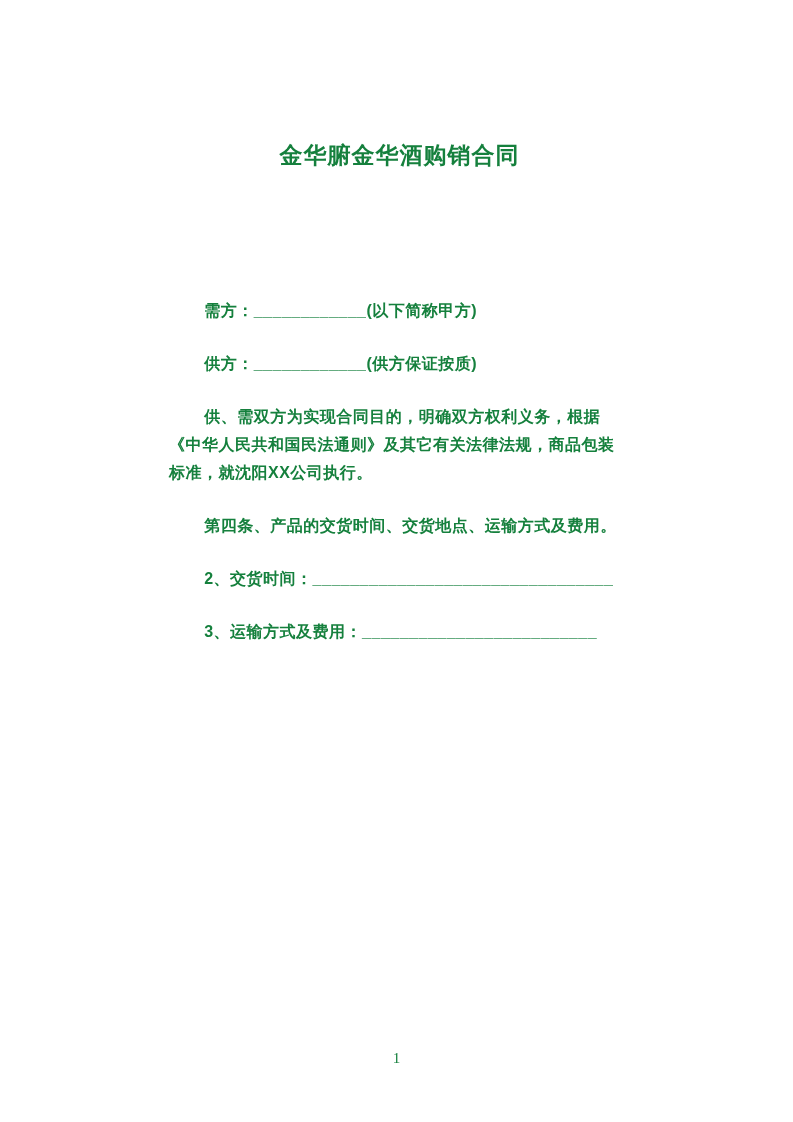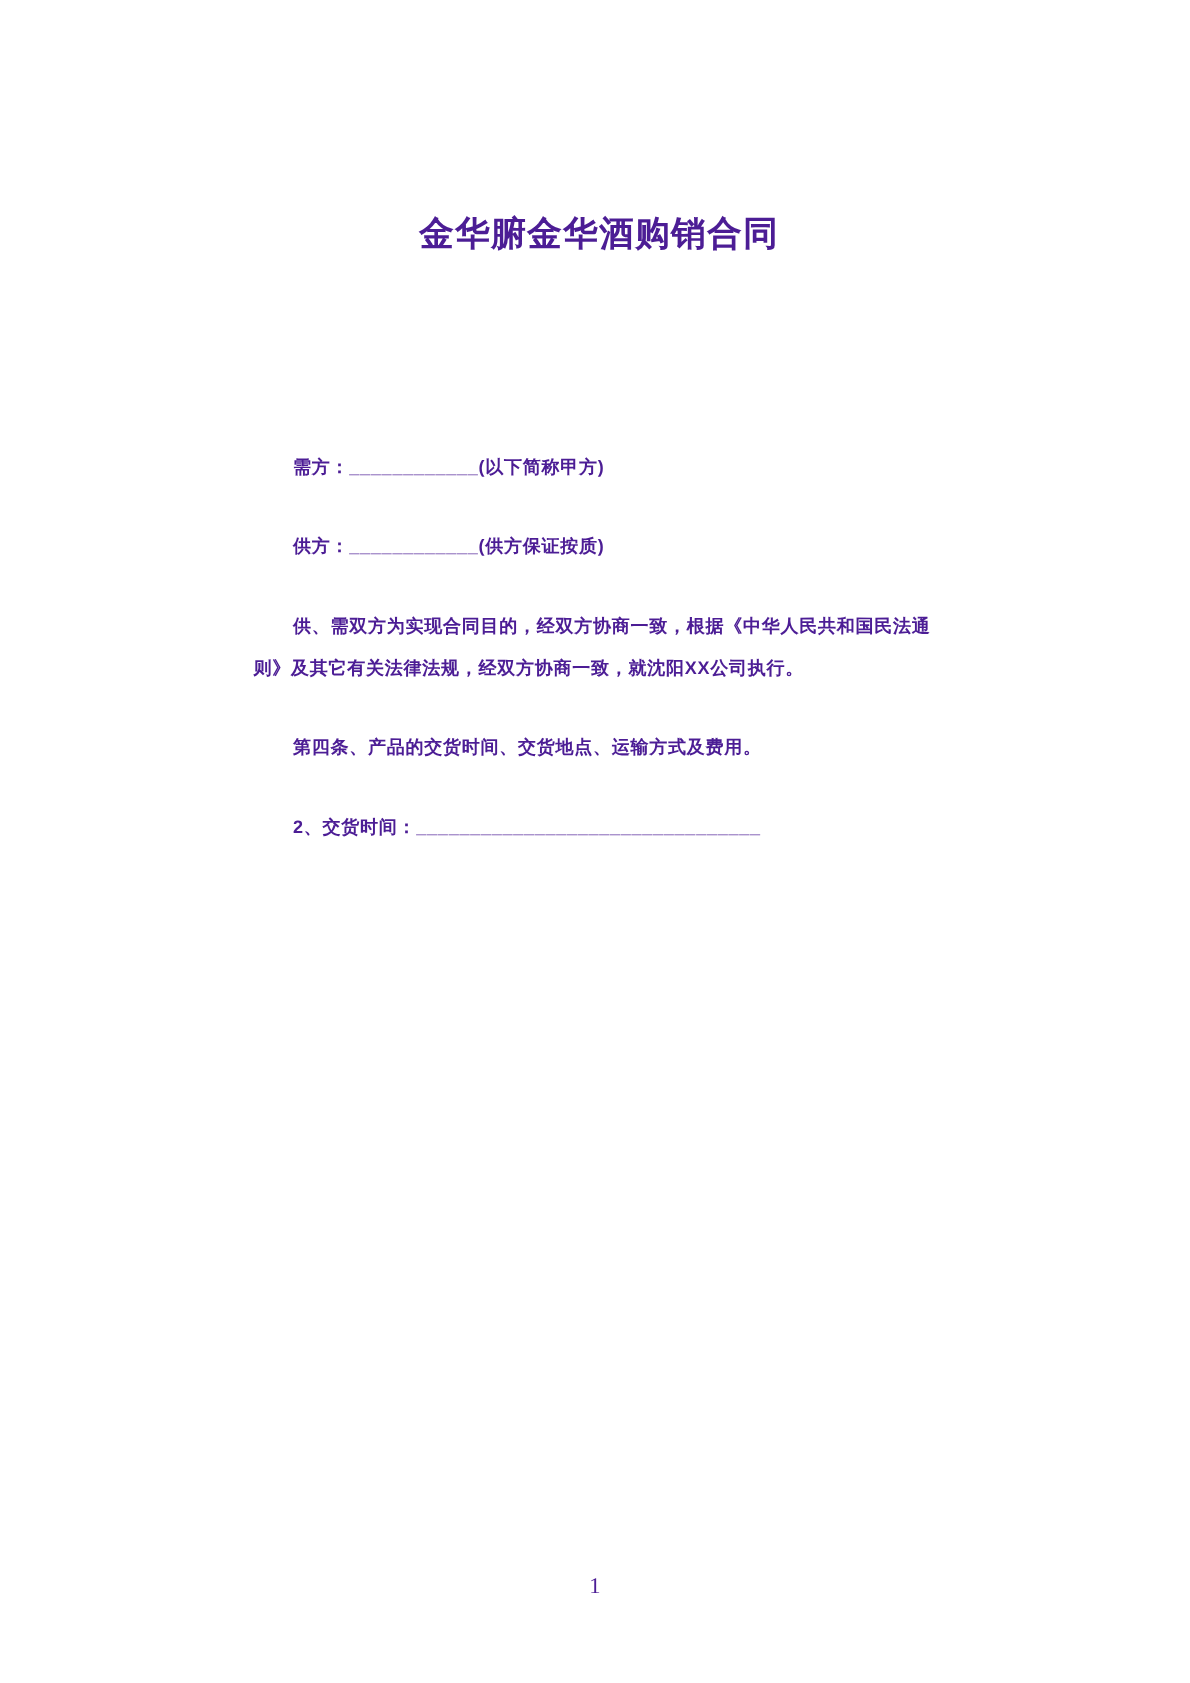--- a/index.html
+++ b/index.html
@@ -9,33 +9,33 @@
   }
   .page {
     position: relative;
     width: 627px;
     height: 1122px;
     margin: 0 auto;
     background: #ffffff;
     box-sizing: border-box;
     padding: 140px 80px 0 86px;
     font-family: "Liberation Sans", "DejaVu Sans", sans-serif;
-    color: #4c1d95;
+    color: #15803d;
     overflow: hidden;
   }
   .doc-title {
     margin: 0 0 126px 0;
     text-align: center;
     font-size: 23px;
     font-weight: bold;
     letter-spacing: 1px;
   }
   .para {
     margin: 0 0 25px 0;
-    font-size: 12px;
+    font-size: 16px;
     font-weight: bold;
     line-height: 28px;
     text-indent: 2.2em;
     letter-spacing: 0.5px;
     word-break: break-all;
     overflow-wrap: anywhere;
   }
   .page-number {
     position: absolute;
     left: 0;
@@ -51,26 +51,27 @@
 <body>
 
 <div class="page">
 
   <h1 class="doc-title">金华腑金华酒购销合同</h1>
 
   <p class="para">需方：____________(以下简称甲方)</p>
 
   <p class="para">供方：____________(供方保证按质)</p>
 
-  <p class="para">供、需双方为实现合同目的，经双方协商一致，根据《中华人民共和国民法通则》及其它有关法律法规，经双方协商一致，就沈阳XX公司执行。</p>
+  <p class="para">供、需双方为实现合同目的，明确双方权利义务，根据《中华人民共和国民法通则》及其它有关法律法规，商品包装标准，就沈阳XX公司执行。</p>
 
 
 
 
   <p class="para">第四条、产品的交货时间、交货地点、运输方式及费用。</p>
 
   <p class="para">2、交货时间：________________________________</p>
 
 
+  <p class="para">3、运输方式及费用：_________________________</p>
 
   <div class="page-number">1</div>
 
 </div>
 
 </body></html>

